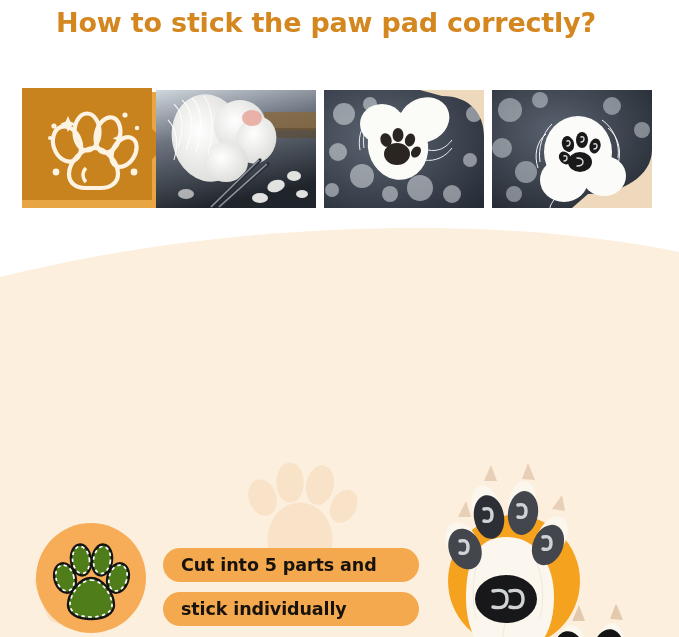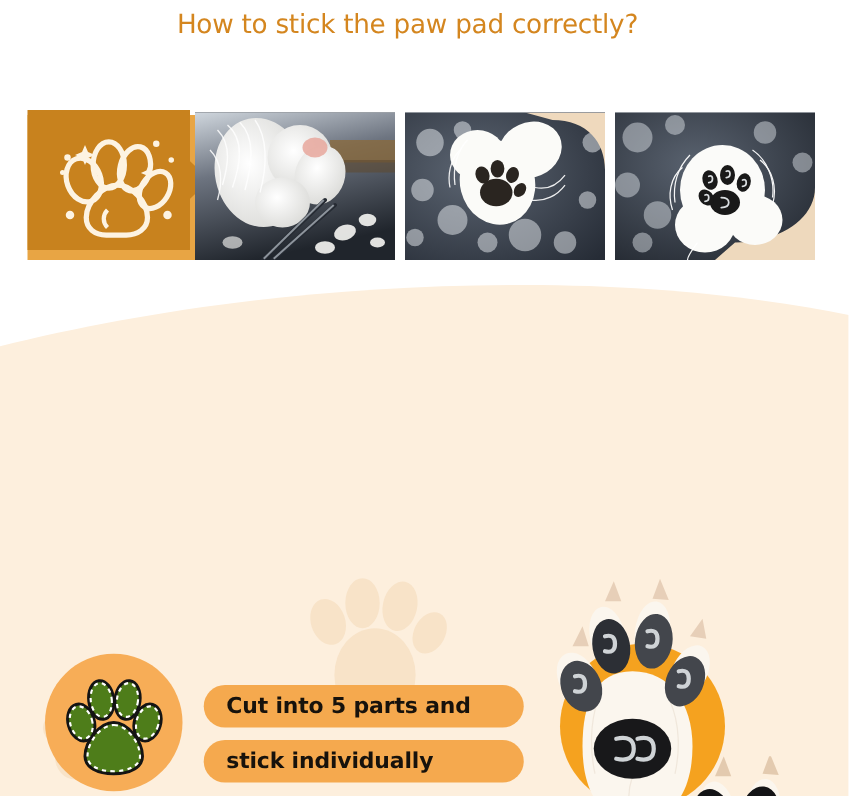--- a/index.html
+++ b/index.html
@@ -12,21 +12,21 @@
   #infographic{position:absolute;inset:0;}
 
   
   .bg-white{position:absolute;left:0;top:0;width:679px;height:637px;background:#ffffff;}
   .bg-cream{position:absolute;left:0;top:0;width:679px;height:637px;}
 
   
   .title{
     position:absolute;left:0;top:7px;width:652px;
     text-align:center;
-    font-size:21px;font-weight:normal;
+    font-size:27px;font-weight:bold;
     letter-spacing:-0.2px;
     color:#D4861F;
     font-family:"DejaVu Sans", sans-serif;
     white-space:nowrap;
   }
 
   
   .strip{position:absolute;left:0;top:0;width:679px;height:215px;}
 
   .icon-card-shadow{

